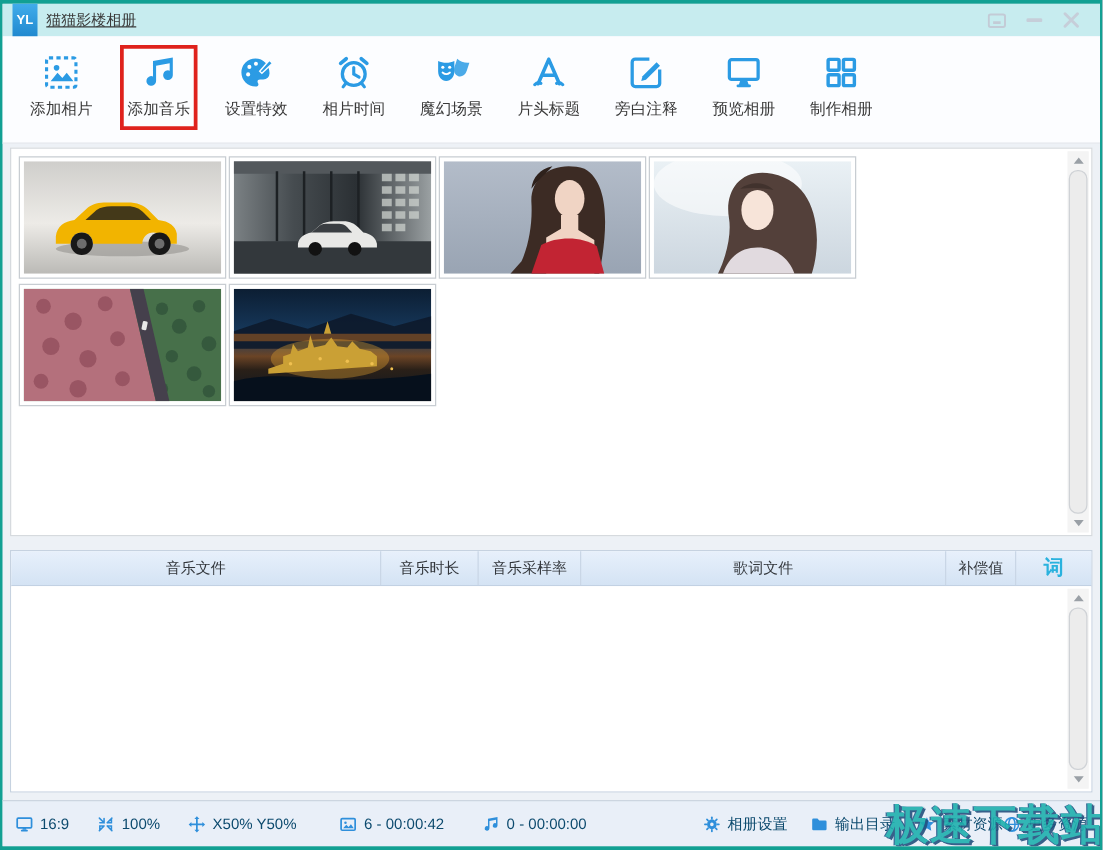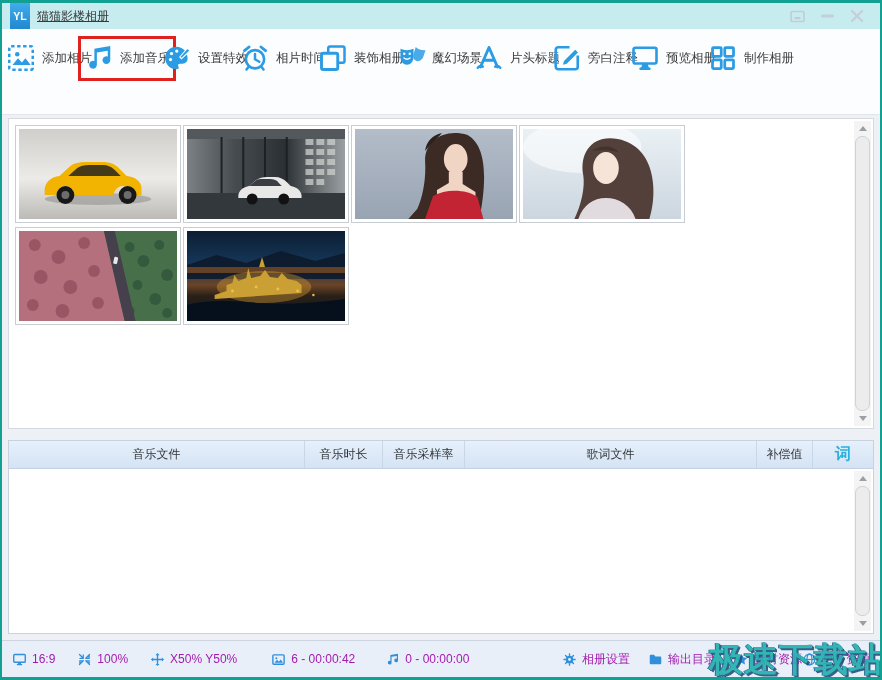--- a/index.html
+++ b/index.html
@@ -11,21 +11,21 @@
     display:flex;align-items:center;padding:0 8px;}
   .app-badge{width:20px;height:34px;border-radius:3px;background:linear-gradient(#46b2ef,#1b83cb);
     color:#fff;font-size:10.5px;font-weight:bold;display:flex;align-items:center;justify-content:center;flex:0 0 auto;}
   .win-title{font-size:12px;color:#3a3a3a;margin-left:7px;text-decoration:underline;}
   .win-controls{margin-left:auto;display:flex;align-items:center;}
   .win-ctl{width:30px;height:24px;display:flex;align-items:center;justify-content:center;cursor:default;}
   
   .toolbar{position:absolute;top:26px;left:0;right:0;height:86px;background:#fcfdff;
     border-bottom:1px solid #e2e6ec;display:flex;align-items:flex-start;padding:7px 0 0 8px;}
   .tb-slot{width:78px;display:flex;justify-content:center;}
-  .tb-core{display:flex;flex-direction:row;align-items:center;gap:6px;padding:4px 3px 5px 3px;border:3px solid transparent;}
+  .tb-core{display:flex;flex-direction:column;align-items:center;gap:6px;padding:4px 3px 5px 3px;border:3px solid transparent;}
   .tb-slot.highlighted .tb-core{border-color:#df221d;}
   .tb-icon{width:30px;height:30px;display:block;}
   .tb-label{font-size:12.5px;color:#3a3a3a;white-space:nowrap;}
   
   .photo-panel{position:absolute;top:115px;left:6px;right:6px;height:311px;background:#fff;
     border:1px solid #d6dade;}
   .photo-grid{position:absolute;top:6px;left:6px;right:26px;bottom:6px;display:flex;flex-wrap:wrap;
     gap:4px 2px;align-content:flex-start;}
   .photo-frame{width:166px;height:98px;background:#fff;border:1px solid #c8cdd2;padding:3px;}
   .photo-frame svg{width:100%;height:100%;display:block;}
@@ -42,21 +42,21 @@
   .music-panel{position:absolute;top:437px;left:6px;right:6px;height:194px;background:#fff;border:1px solid #c6d2e0;}
   .mt-header{display:flex;height:28px;background:linear-gradient(#e7f0fb,#d4e3f4);
     border-bottom:1px solid #c2d1e3;align-items:stretch;}
   .mt-cell{display:flex;align-items:center;justify-content:center;font-size:12px;color:#33373c;
     border-right:1px solid #c9d6e6;white-space:nowrap;}
   .c0{width:296px;} .c1{width:78px;} .c2{width:82px;} .c3{width:292px;} .c4{width:56px;} .c5{flex:1;border-right:none;}
   .lyric-glyph{color:#2ab2de;font-weight:bold;font-size:16px;}
   .mt-body{position:absolute;top:28px;left:0;right:0;bottom:0;background:#fff;}
   
   .statusbar{position:absolute;left:0;right:0;bottom:0;height:37px;background:#e9eff8;
-    border-top:1px solid #ccd5e0;display:flex;align-items:center;padding:0 10px;font-size:12px;color:#a21caf;}
+    border-top:1px solid #ccd5e0;display:flex;align-items:center;padding:0 10px;font-size:12px;color:#0c4a6e;}
   .st-item{display:flex;align-items:center;gap:5px;white-space:nowrap;}
   .st-item svg{width:15px;height:15px;display:block;}
   .st-spacer{flex:1;}
   .m22{margin-right:22px;} .m34{margin-right:34px;} .m30{margin-right:30px;} .m18{margin-right:18px;justify-content:flex-end;} .m14{margin-right:0;}
   
   .watermark{position:absolute;right:-4px;bottom:-6px;font-size:34px;font-weight:bold;letter-spacing:1px;
     color:#1fb0ad;opacity:.9;text-shadow:2px 2px 0 #24507e,1px 1px 0 #24507e,-1px 0 0 #2a5d8e;
     z-index:60;pointer-events:none;white-space:nowrap;}
 </style>
 </head>
@@ -127,29 +127,20 @@
         <svg class="tb-icon" viewBox="0 0 24 24">
           <circle cx="12" cy="13" r="7.3" fill="none" stroke="#2b9be4" stroke-width="2.1"></circle>
           <path d="M12 8.8V13l3.4 2" fill="none" stroke="#2b9be4" stroke-width="2" stroke-linecap="round"></path>
           <path d="M7.2 3.2L3.6 6.1M16.8 3.2l3.6 2.9" stroke="#2b9be4" stroke-width="2.3" stroke-linecap="round"></path>
           <path d="M6.6 19.4L5.2 21.2M17.4 19.4l1.4 1.8" stroke="#2b9be4" stroke-width="2" stroke-linecap="round"></path>
         </svg>
         <span class="tb-label">相片时间</span>
       </div>
     </div>
 
-    <div class="tb-slot">
-      <div class="tb-core">
-        <svg class="tb-icon" viewBox="0 0 24 24">
-          <rect x="8.2" y="2.8" width="13" height="13" rx="1.4" fill="none" stroke="#2b9be4" stroke-width="2"></rect>
-          <rect x="2.8" y="8.2" width="13" height="13" rx="1.4" fill="#fcfdff" stroke="#2b9be4" stroke-width="2.3"></rect>
-        </svg>
-        <span class="tb-label">装饰相册</span>
-      </div>
-    </div>
 
     <div class="tb-slot">
       <div class="tb-core">
         <svg class="tb-icon" viewBox="0 0 24 24">
           <g transform="rotate(18 18 10)">
             <path d="M13.8 4.2c2.5 1.2 5.7 1.2 8.2 0v5.4c0 2.9-1.8 5-4.1 5s-4.1-2.1-4.1-5z" fill="#2b9be4" opacity="0.85"></path>
           </g>
           <path d="M3.6 4.6c3.1 1.5 7.3 1.5 10.4 0v6.6c0 3.6-2.3 6.2-5.2 6.2s-5.2-2.6-5.2-6.2z" fill="#2b9be4"></path>
           <circle cx="6.6" cy="8.6" r="1" fill="#fff"></circle>
             <circle cx="11" cy="8.6" r="1" fill="#fff"></circle>

